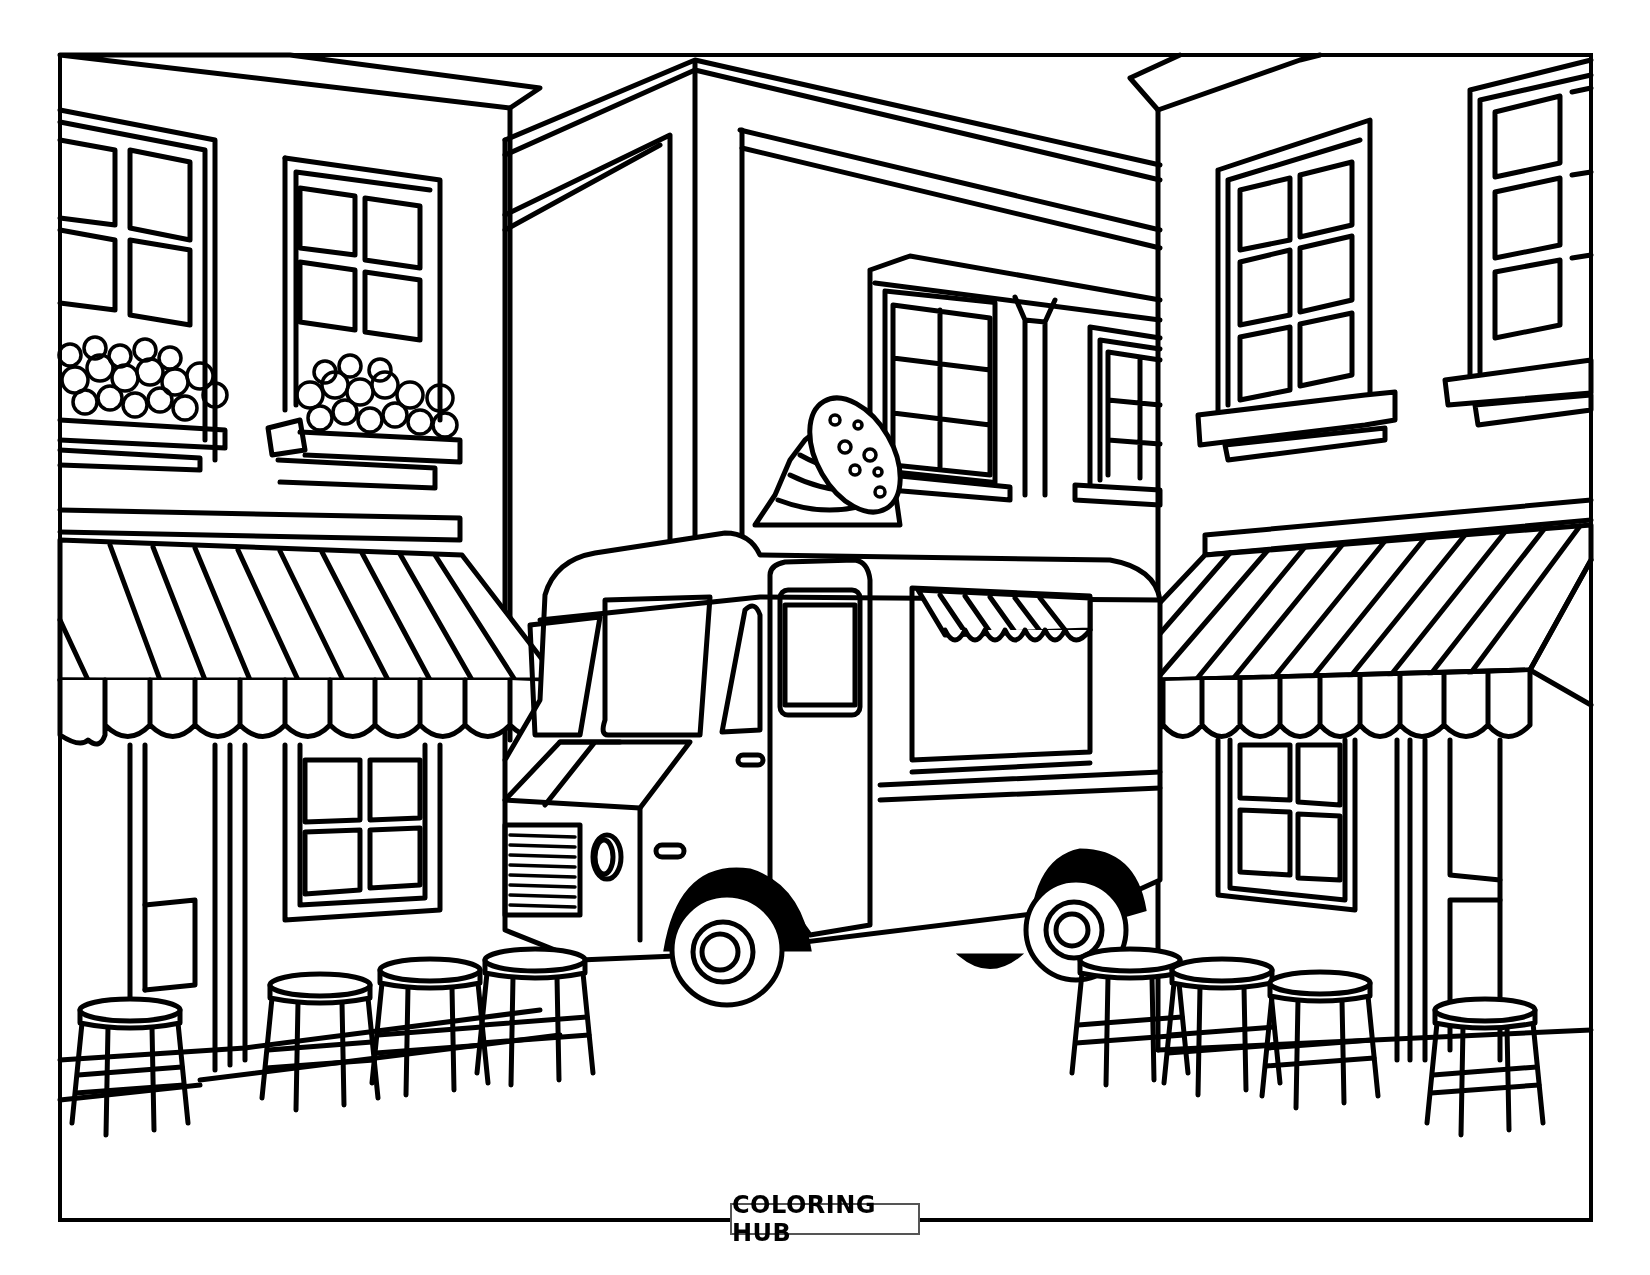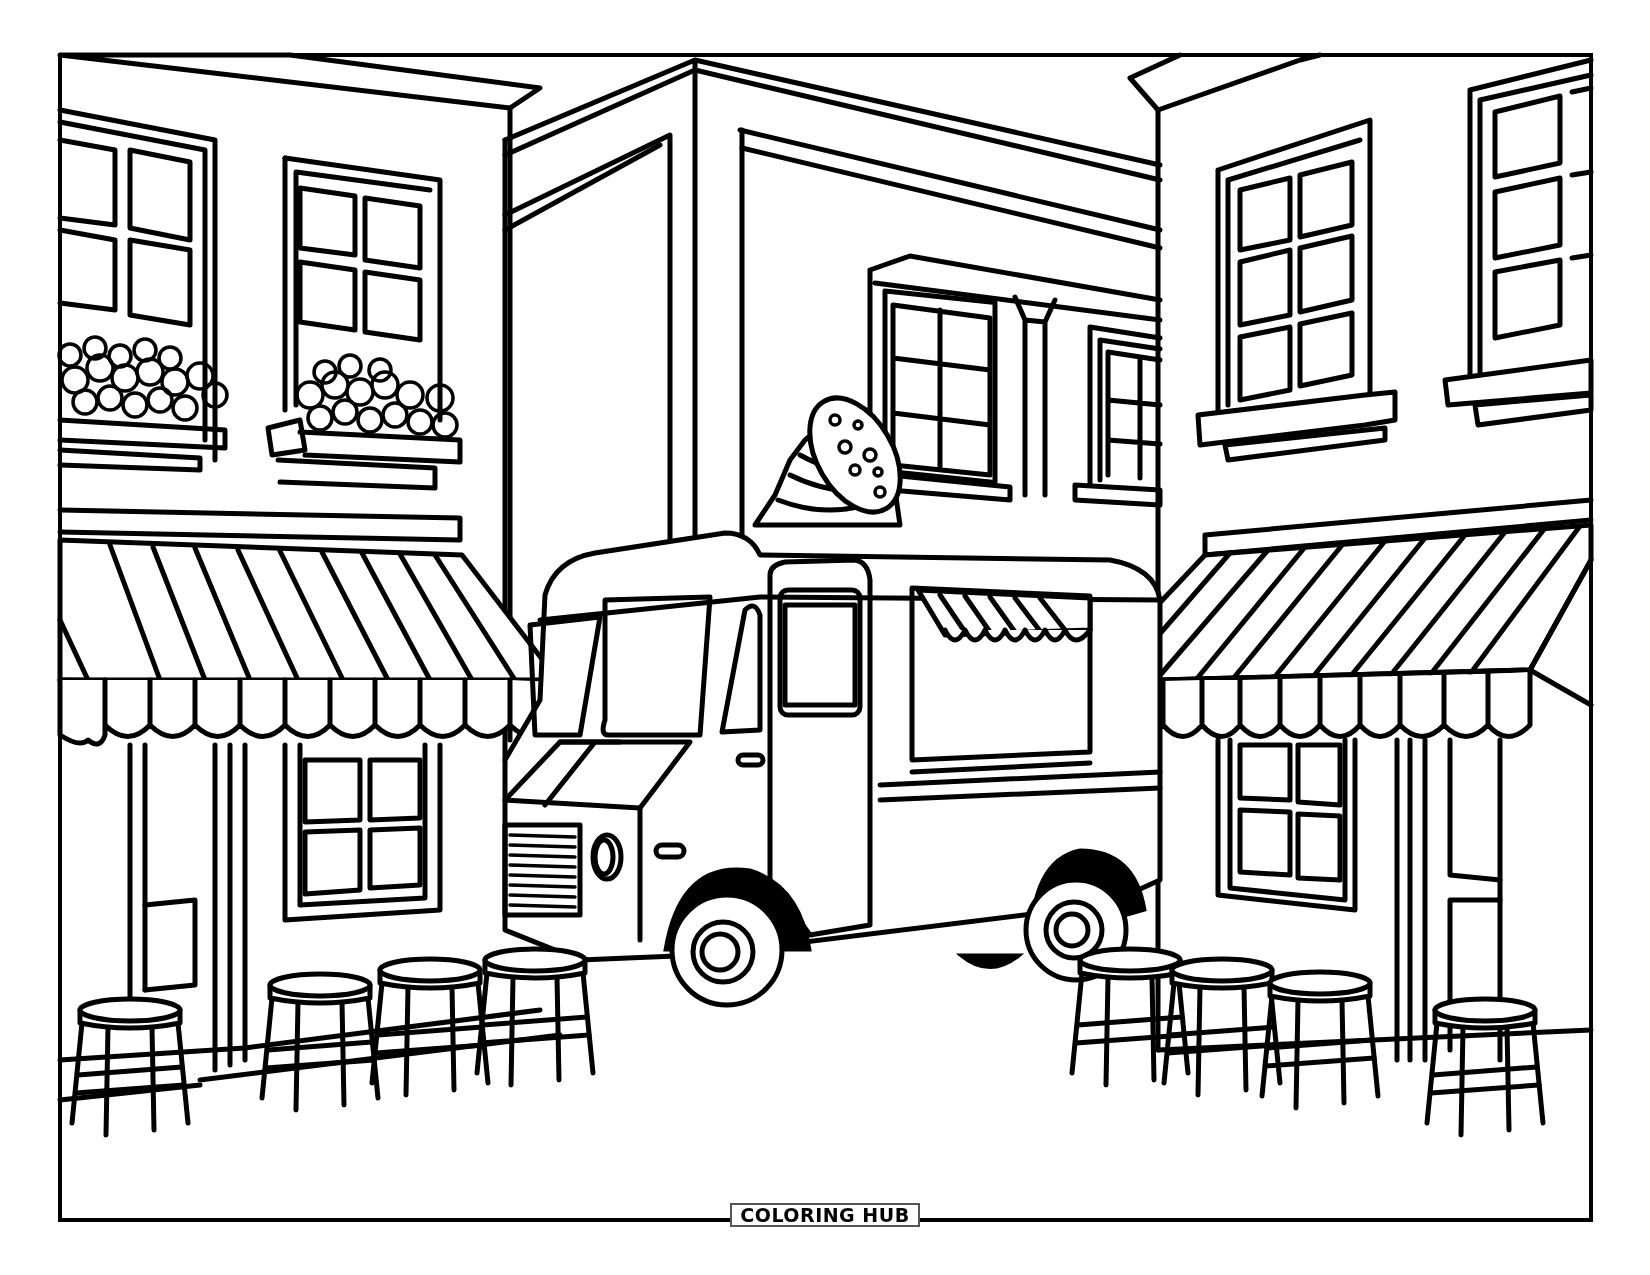--- a/index.html
+++ b/index.html
@@ -4,24 +4,24 @@
 <style>
   html, body { margin: 0; padding: 0; background: #ffffff; }
   body { width: 1650px; height: 1275px; position: relative; overflow: hidden; font-family: "DejaVu Sans", sans-serif; }
   #art { position: absolute; left: 0; top: 0; width: 1650px; height: 1275px; }
   #art .ln { fill: none; stroke: #000; stroke-width: 5; stroke-linejoin: round; stroke-linecap: round; }
   #art .lf { fill: #fff; stroke: #000; stroke-width: 5; stroke-linejoin: round; stroke-linecap: round; }
   #art .thin { fill: none; stroke: #000; stroke-width: 3.5; stroke-linejoin: round; stroke-linecap: round; }
   #art .blk { fill: #000; stroke: #000; stroke-width: 3; }
   #art .frame { fill: none; stroke: #000; stroke-width: 4; }
   .brand {
-    position: absolute; left: 730px; top: 1203px; width: 190px; height: 24px;
+    position: absolute; left: 730px; top: 1203px; width: 190px; height: 32px;
     background: #fff; border: 2px solid #555; box-sizing: border-box;
     display: flex; align-items: center; justify-content: center;
-    font-family: "DejaVu Sans", sans-serif; font-weight: bold; font-size: 19px; color: #000; letter-spacing: 0.5px;
+    font-family: "DejaVu Sans", sans-serif; font-weight: bold; font-size: 24px; color: #000; letter-spacing: 0.5px;
   }
   .brand-line { position: absolute; top: 1218px; height: 4px; background: #000; }
 </style>
 </head>
 <body>
 
 <svg id="art" viewBox="0 0 1650 1275" xmlns="http://www.w3.org/2000/svg">
   <defs>
 
     <g id="stool">

